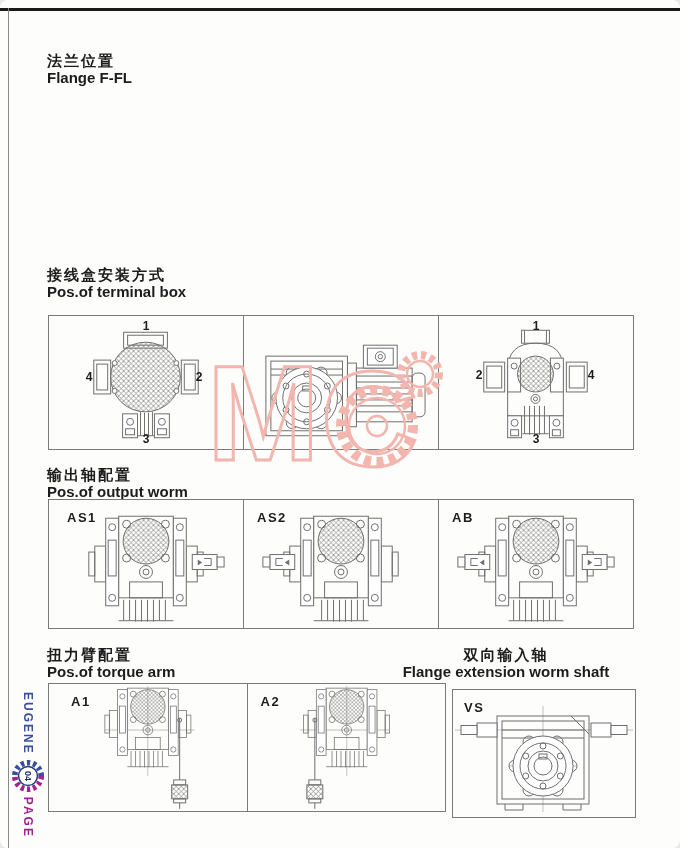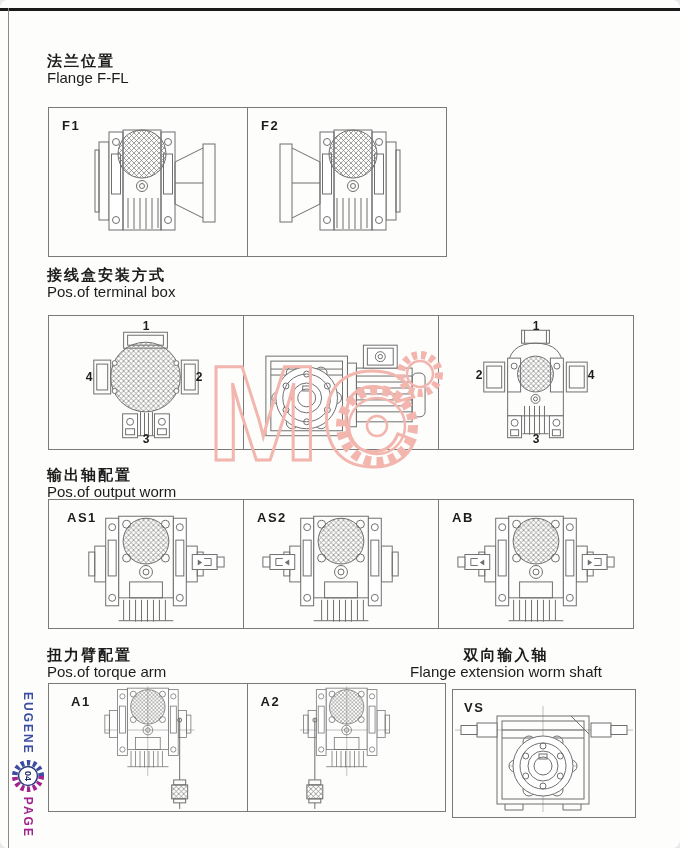--- a/index.html
+++ b/index.html
@@ -1,21 +1,21 @@
 <!DOCTYPE html>
 <html><head>
 <meta charset="utf-8">
 <style>
   html,body{margin:0;padding:0;background:#e9e9e9;}
   #page{position:relative;width:680px;height:848px;background:#fdfdfc;overflow:hidden;
         font-family:"Liberation Sans","DejaVu Sans",sans-serif;color:#1c1c1c;border-radius:8px;}
   .top-rule{position:absolute;left:0;top:8px;width:680px;height:3px;background:#1a1a1a;}
   .left-rule{position:absolute;left:8px;top:8px;width:1px;height:840px;background:#8a8a8a;}
   .h-zh{position:absolute;font-size:15px;font-weight:700;letter-spacing:2px;line-height:17px;}
-  .h-en{position:absolute;font-size:15px;font-weight:400;line-height:17px;}
+  .h-en{position:absolute;font-size:15px;font-weight:700;line-height:17px;}
   .h-right{text-align:center;}
   .box{position:absolute;border:1px solid #7a7a7a;display:flex;background:transparent;z-index:1;}
   .cell{position:relative;flex:1;}
   .cell.bl{border-left:1px solid #7a7a7a;}
   .draw{position:absolute;left:0;top:0;width:100%;height:100%;}
   .plabel{position:absolute;left:13px;top:10px;font-size:13px;font-weight:700;letter-spacing:1.5px;z-index:3;}
   .pos{position:absolute;font-size:12px;font-weight:700;z-index:3;transform:translateX(-50%);}
   #watermark{position:absolute;left:205px;top:348px;width:240px;height:125px;z-index:2;pointer-events:none;}
   #brand{position:absolute;left:-47px;top:747px;width:150px;height:36px;transform:rotate(90deg);
          display:flex;align-items:center;justify-content:center;gap:4px;z-index:3;}
@@ -208,34 +208,20 @@
         <path d="M52 114 v6 h18 v-6 M110 114 v6 h18 v-6"></path>
       </g>
     </defs>
   </svg>
 
   <div class="top-rule"></div>
   <div class="left-rule"></div>
 
   <div class="h-zh" style="left:47px;top:52px">法兰位置</div>
   <div class="h-en" style="left:47px;top:69px">Flange F-FL</div>
-  <div class="box" style="left:48px;top:107px;width:397px;height:148px">
-    <div class="cell">
-      <span class="plabel">F1</span>
-      <svg class="draw" viewBox="0 0 198 148">
-          <use href="#sym-side"></use>
-        </svg>
-    </div>
-    <div class="cell bl">
-      <span class="plabel">F2</span>
-      <svg class="draw" viewBox="0 0 198 148">
-          <use href="#sym-side" transform="translate(198,0) scale(-1,1)"></use>
-        </svg>
-    </div>
-  </div>
 
   <div class="h-zh" style="left:47px;top:266px">接线盒安装方式</div>
   <div class="h-en" style="left:47px;top:283px">Pos.of terminal box</div>
   <div class="box" style="left:48px;top:315px;width:584px;height:133px">
     <div class="cell">
       <svg class="draw" viewBox="0 0 195 133">
           <use href="#sym-tbfront"></use>
         </svg>
       <span class="pos" style="left:50%;top:3px">1</span>
       <span class="pos" style="left:150px;top:54px">2</span>

